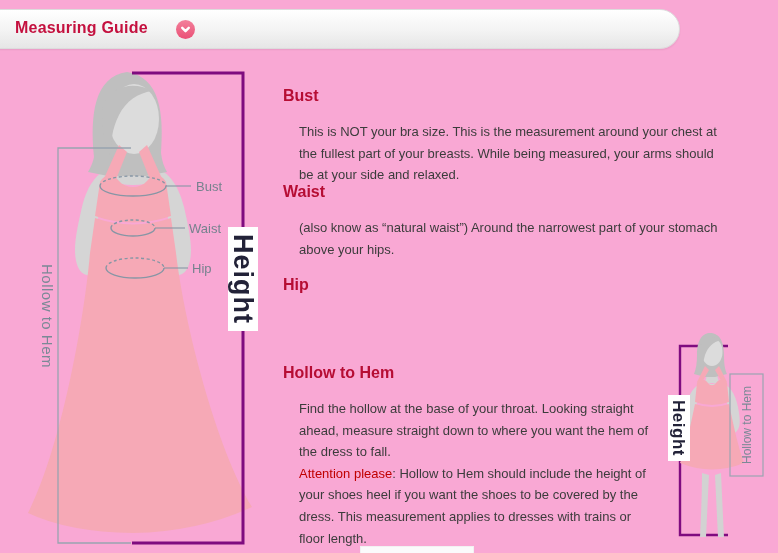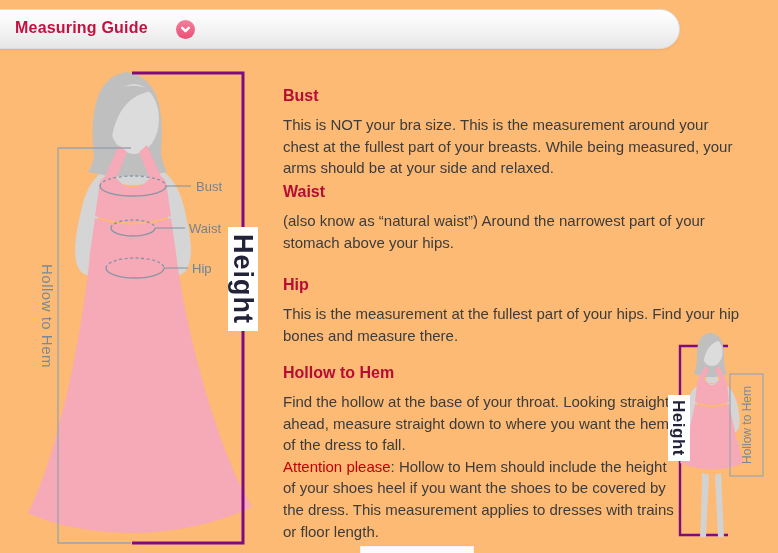--- a/index.html
+++ b/index.html
@@ -1,31 +1,31 @@
 <!DOCTYPE html>
 <html><head>
 <meta charset="utf-8">
 <style>
   html,body{margin:0;padding:0;background:#fff;}
-  .page{position:relative;width:778px;height:553px;background:#fdba74;overflow:hidden;
+  .page{position:relative;width:778px;height:553px;background:#f9a8d4;overflow:hidden;
         font-family:"Liberation Sans",sans-serif;}
   
   .header-bar{position:absolute;left:-24px;top:9px;width:702px;height:38px;
     background:linear-gradient(180deg,#ffffff 0%,#f3f3f3 55%,#e6e6e6 100%);
     border:1px solid #dcdcdc;border-radius:0 20px 20px 0;
     box-shadow:0 1px 2px rgba(0,0,0,.07);}
   .header-title{position:absolute;left:38px;top:9px;font-size:16px;font-weight:bold;
     color:#c4113f;letter-spacing:.2px;}
   .chevron-btn{position:absolute;left:199px;top:10px;width:19px;height:19px;border-radius:50%;
     background:linear-gradient(180deg,#f3809b 0%,#ea5076 100%);cursor:pointer;
     display:flex;align-items:center;justify-content:center;}
   
   .sec{position:absolute;left:283px;width:460px;}
   .sec h3{margin:0 0 9px 0;font-size:16px;font-weight:bold;color:#b60d34;}
-  .sec p{margin:0;font-size:15px;line-height:21.6px;color:#3c3c3c;}
+  .sec p{margin:16px;font-size:13px;line-height:21.6px;color:#3c3c3c;}
   .sec-hollow{width:392px;}
   .attention{color:#c00000;font-weight:normal;}
   
   .main-figure{position:absolute;left:0;top:55px;width:280px;height:498px;}
   .small-figure{position:absolute;left:655px;top:325px;width:123px;height:228px;}
   svg{font-family:"Liberation Sans",sans-serif;}
   .bottom-strip{position:absolute;left:360px;top:546px;width:112px;height:7px;
     background:#fbfbfb;border:1px solid #f2f2f2;border-bottom:none;}
 </style>
 </head>
@@ -99,21 +99,20 @@
     <p>This is NOT your bra size. This is the measurement around your chest at the fullest part of your breasts. While being measured, your arms should be at your side and relaxed.</p>
   </section>
 
   <section class="sec" style="top:183px">
     <h3>Waist</h3>
     <p>(also know as “natural waist”) Around the narrowest part of your stomach above your hips.</p>
   </section>
 
   <section class="sec" style="top:276px">
     <h3>Hip</h3>
-    <p>This is the measurement at the fullest part of your hips. Find your hip bones and measure there.</p>
   </section>
 
   <section class="sec sec-hollow" style="top:364px">
     <h3>Hollow to Hem</h3>
     <p><span>Find the hollow at the base of your throat. Looking straight ahead, measure straight down to where you want the hem of the dress to fall.</span>
     <br><strong class="attention">Attention please</strong><span>: Hollow to Hem should include the height of your shoes heel if you want the shoes to be covered by the dress. This measurement applies to dresses with trains or floor length.</span></p>
   </section>
 
   <svg class="small-figure" viewBox="0 0 123 228">
     <polyline points="73,21 25,21 25,210 73,210" fill="none" stroke="#7f0b7f" stroke-width="2.4"></polyline>

